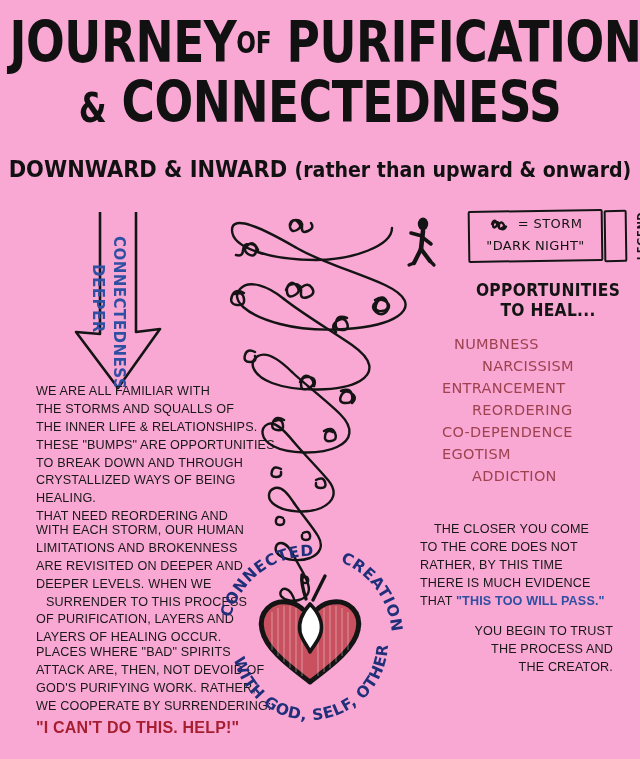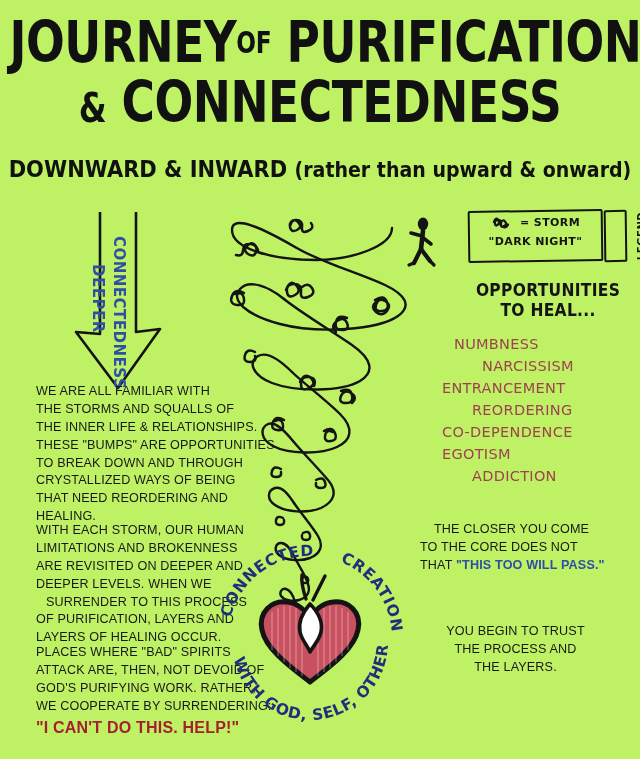--- a/index.html
+++ b/index.html
@@ -10,21 +10,21 @@
     background: #ffffff;
     font-family: "DejaVu Sans", sans-serif;
     overflow: hidden;
     position: relative;
   }
 
   #canvas {
     position: relative;
     width: 640px;
     height: 759px;
-    background: #bef264;
+    background: #f9a8d4;
   }
 
   
   .title-block {
     position: absolute;
     left: 0; top: 14px;
     width: 640px;
     text-align: center;
   }
   .title-line1 {
@@ -88,22 +88,22 @@
     border: 2px solid #141414;
     border-radius: 2px;
     transform: rotate(-0.8deg);
   }
   .legend-inner {
     position: absolute;
     left: 4px; top: 5px;
     width: 127px;
     text-align: center;
     font-family: "DejaVu Sans", sans-serif;
-    font-size: 11px;
-    font-weight: bold;
+    font-size: 13px;
+    font-weight: normal;
     color: #141414;
     letter-spacing: 0.4px;
     line-height: 1.45;
   }
   .legend-symbol {
     display: inline-block;
     vertical-align: -3px;
     margin-right: 3px;
   }
   .legend-tab {
@@ -195,21 +195,21 @@
     color: #181818;
     line-height: 1.42;
     letter-spacing: 0.15px;
   }
   .para div { white-space: nowrap; }
 
   .p-left1 { left: 36px; top: 383px; width: 210px; }
   .p-left2 { left: 36px; top: 522px; width: 210px; }
   .p-left3 { left: 36px; top: 644px; width: 215px; }
   .p-right1 { left: 420px; top: 521px; width: 220px; }
-  .p-right2 { left: 418px; top: 623px; width: 195px; text-align: center; }
+  .p-right2 { left: 418px; top: 623px; width: 195px; text-align: right; }
 
   .red-quote {
     color: #a51f30;
     font-weight: bold;
     font-size: 16px;
     letter-spacing: 0.2px;
     margin-top: 1px;
   }
   .blue-quote {
     color: #2f4fa3;
@@ -284,22 +284,22 @@
     </ul>
   </div>
 
   <div class="para p-left1">
     <div>WE ARE ALL FAMILIAR WITH</div>
     <div>THE STORMS AND SQUALLS OF</div>
     <div>THE INNER LIFE &amp; RELATIONSHIPS.</div>
     <div>THESE "BUMPS" ARE OPPORTUNITIES</div>
     <div>TO BREAK DOWN AND THROUGH</div>
     <div>CRYSTALLIZED WAYS OF BEING</div>
+    <div>HEALING.</div>
     <div>THAT NEED REORDERING AND</div>
-    <div>HEALING.</div>
   </div>
 
   <div class="para p-left2">
     <div>WITH EACH STORM, OUR HUMAN</div>
     <div>LIMITATIONS AND BROKENNESS</div>
     <div>ARE REVISITED ON DEEPER AND</div>
     <div>DEEPER LEVELS. WHEN WE</div>
     <div style="padding-left:10px">SURRENDER TO THIS PROCESS</div>
     <div>OF PURIFICATION, LAYERS AND</div>
     <div>LAYERS OF HEALING OCCUR.</div>
@@ -309,27 +309,29 @@
     <div>PLACES WHERE "BAD" SPIRITS</div>
     <div>ATTACK ARE, THEN, NOT DEVOID OF</div>
     <div>GOD'S PURIFYING WORK. RATHER,</div>
     <div>WE COOPERATE BY SURRENDERING:</div>
     <div class="red-quote">"I CAN'T DO THIS. HELP!"</div>
   </div>
 
   <div class="para p-right1">
     <div style="padding-left:14px">THE CLOSER YOU COME</div>
     <div>TO THE CORE DOES NOT</div>
+    <div>RATHER, BY THIS TIME</div>
+    <div>THERE IS MUCH EVIDENCE</div>
     <div><span>THAT </span><span class="blue-quote">"THIS TOO WILL PASS."</span></div>
   </div>
 
   <div class="para p-right2">
     <div>YOU BEGIN TO TRUST</div>
     <div>THE PROCESS AND</div>
-    <div>THE LAYERS.</div>
+    <div>THE CREATOR.</div>
   </div>
 
   <svg class="art" viewBox="0 0 640 759">
 
     <g fill="none" stroke="#141414" stroke-width="2.4" stroke-linecap="round">
       <path d="M392 228 C392 246 352 260 316 260 C270 260 232 248 232 230 C232 214 262 228 295 247"></path>
       <path d="M295 247 C320 262 356 272 385 285 C406 295 412 306 398 316 C378 330 318 334 280 324 C246 315 230 300 240 289 C249 279 268 286 284 299"></path>
       <path d="M284 299 C300 312 330 330 352 345 C372 359 375 372 360 381 C341 392 296 392 272 383 C252 375 248 362 258 356 C267 351 280 360 292 372"></path>
       <path d="M292 372 C302 382 326 400 340 414 C354 428 352 440 337 447 C320 455 288 454 273 446 C260 439 260 428 268 424 C275 421 284 430 293 441"></path>
       <path d="M293 441 C302 452 318 468 328 480 C338 492 334 502 321 508 C307 514 285 512 275 505 C266 499 268 490 275 488 C282 486 288 494 294 503"></path>

